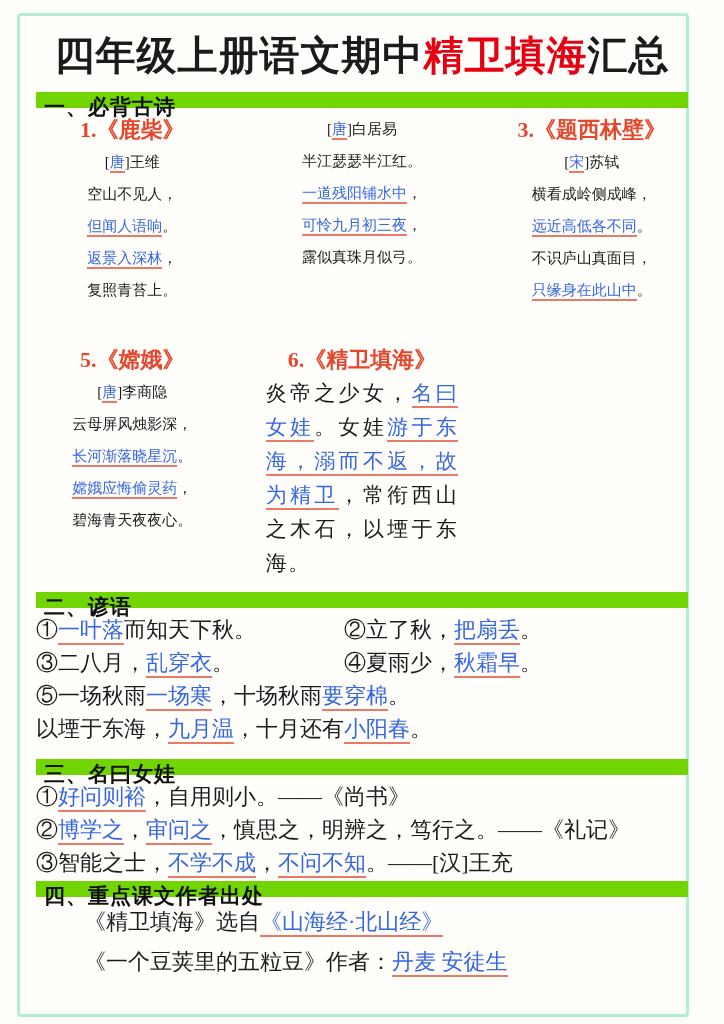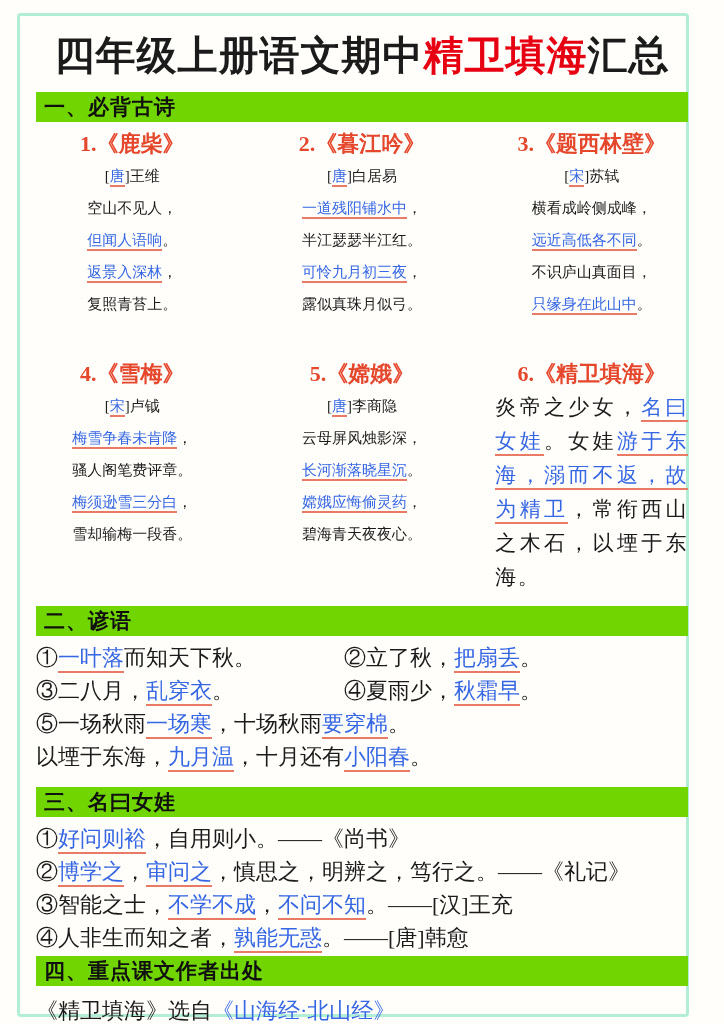--- a/index.html
+++ b/index.html
@@ -8,37 +8,37 @@
   }
   html,body{margin:0;padding:0;}
   body{width:724px;height:1024px;background:#ffffff;font-family:"Liberation Serif","DejaVu Serif",serif;color:var(--ink);}
   .page{position:relative;width:724px;height:1024px;background:#fffefb;overflow:hidden;}
   .frame{position:absolute;left:17px;top:13px;width:666px;height:998px;border:3px solid var(--mint);border-radius:4px;pointer-events:none;}
   .content{position:absolute;left:36px;top:18px;width:652px;}
 
   .title{font-size:40px;font-weight:bold;text-align:center;line-height:52px;margin:12px 0 10px;letter-spacing:1px;}
   .title .red{color:var(--titlered);}
 
-  .bar{background:var(--green);color:#101010;font-weight:bold;font-size:21px;height:30px;line-height:30px;padding:0 8px;margin:2px 0 5px;letter-spacing:1px;}
+  .bar{background:var(--green);color:#101010;font-weight:bold;font-size:21px;height:16px;line-height:30px;padding:0 8px;margin:2px 0 5px;letter-spacing:1px;}
 
   .poem-grid{display:grid;grid-template-columns:1fr 1fr 1fr;column-gap:8px;row-gap:5px;margin-bottom:12px;gap:37px;}
   .poem{min-width:0;}
   .poem-title{color:var(--poemred);font-weight:bold;font-size:22px;line-height:33px;text-align:center;}
   .poem-author,.poem-line{font-size:15px;line-height:32px;text-align:center;white-space:nowrap;}
   .poem-para{font-size:21px;line-height:34px;text-align:justify;letter-spacing:1.5px;}
 
   .k{color:var(--ink);}
   .b{color:var(--blue);border-bottom:2px solid var(--uline);padding-bottom:1px;}
 
   .prov-grid{display:grid;grid-template-columns:308px 1fr;margin-bottom:14px;}
   .prov-line{font-size:22px;line-height:33px;white-space:nowrap;}
   .prov-line.wide{grid-column:1/-1;}
 
   .quote-list .line{font-size:22px;line-height:33px;white-space:nowrap;}
-  .source-list .line{font-size:22px;line-height:40px;white-space:nowrap;}
+  .source-list .line{font-size:22px;line-height:40px;white-space:nowrap;margin-left:48px;}
 </style>
 </head>
 <body>
 
 <div class="page">
   <div class="frame"></div>
   <div class="content">
 
     <h1 class="title"><span>四年级上册语文期中</span><span class="red">精卫填海</span><span>汇总</span></h1>
 
@@ -46,42 +46,33 @@
     <div class="poem-grid" id="poem-grid">
         <div class="poem">
           <div class="poem-title">1.《鹿柴》</div>
           <div class="poem-author"><span class="k">[</span><span class="b">唐</span><span class="k">]王维</span></div>
           <div class="poem-line"><span class="k">空山不见人，</span></div>
           <div class="poem-line"><span class="b">但闻人语响</span><span class="k">。</span></div>
           <div class="poem-line"><span class="b">返景入深林</span><span class="k">，</span></div>
           <div class="poem-line"><span class="k">复照青苔上。</span></div>
         </div>
         <div class="poem">
-          <div class="poem-title">2.《暮江吟》</div>
           <div class="poem-author"><span class="k">[</span><span class="b">唐</span><span class="k">]白居易</span></div>
+          <div class="poem-line"><span class="k">半江瑟瑟半江红。</span></div>
           <div class="poem-line"><span class="b">一道残阳铺水中</span><span class="k">，</span></div>
-          <div class="poem-line"><span class="k">半江瑟瑟半江红。</span></div>
           <div class="poem-line"><span class="b">可怜九月初三夜</span><span class="k">，</span></div>
           <div class="poem-line"><span class="k">露似真珠月似弓。</span></div>
         </div>
         <div class="poem">
           <div class="poem-title">3.《题西林壁》</div>
           <div class="poem-author"><span class="k">[</span><span class="b">宋</span><span class="k">]苏轼</span></div>
           <div class="poem-line"><span class="k">横看成岭侧成峰，</span></div>
           <div class="poem-line"><span class="b">远近高低各不同</span><span class="k">。</span></div>
           <div class="poem-line"><span class="k">不识庐山真面目，</span></div>
           <div class="poem-line"><span class="b">只缘身在此山中</span><span class="k">。</span></div>
-        </div>
-        <div class="poem">
-          <div class="poem-title">4.《雪梅》</div>
-          <div class="poem-author"><span class="k">[</span><span class="b">宋</span><span class="k">]卢钺</span></div>
-          <div class="poem-line"><span class="b">梅雪争春未肯降</span><span class="k">，</span></div>
-          <div class="poem-line"><span class="k">骚人阁笔费评章。</span></div>
-          <div class="poem-line"><span class="b">梅须逊雪三分白</span><span class="k">，</span></div>
-          <div class="poem-line"><span class="k">雪却输梅一段香。</span></div>
         </div>
         <div class="poem">
           <div class="poem-title">5.《嫦娥》</div>
           <div class="poem-author"><span class="k">[</span><span class="b">唐</span><span class="k">]李商隐</span></div>
           <div class="poem-line"><span class="k">云母屏风烛影深，</span></div>
           <div class="poem-line"><span class="b">长河渐落晓星沉</span><span class="k">。</span></div>
           <div class="poem-line"><span class="b">嫦娥应悔偷灵药</span><span class="k">，</span></div>
           <div class="poem-line"><span class="k">碧海青天夜夜心。</span></div>
         </div>
         <div class="poem">
@@ -98,21 +89,20 @@
         <div class="prov-line"><span class="k">④夏雨少，</span><span class="b">秋霜早</span><span class="k">。</span></div>
         <div class="prov-line wide"><span class="k">⑤一场秋雨</span><span class="b">一场寒</span><span class="k">，十场秋雨</span><span class="b">要穿棉</span><span class="k">。</span></div>
         <div class="prov-line wide"><span class="k">以堙于东海，</span><span class="b">九月温</span><span class="k">，十月还有</span><span class="b">小阳春</span><span class="k">。</span></div>
       </div>
 
     <div class="bar">三、名曰女娃</div>
     <div class="quote-list" id="quote-list">
         <div class="line"><span class="k">①</span><span class="b">好问则裕</span><span class="k">，自用则小。——《尚书》</span></div>
         <div class="line"><span class="k">②</span><span class="b">博学之</span><span class="k">，</span><span class="b">审问之</span><span class="k">，慎思之，明辨之，笃行之。——《礼记》</span></div>
         <div class="line"><span class="k">③智能之士，</span><span class="b">不学不成</span><span class="k">，</span><span class="b">不问不知</span><span class="k">。——[汉]王充</span></div>
-        <div class="line"><span class="k">④人非生而知之者，</span><span class="b">孰能无惑</span><span class="k">。——[唐]韩愈</span></div>
       </div>
 
     <div class="bar">四、重点课文作者出处</div>
     <div class="source-list" id="source-list">
         <div class="line"><span class="k">《精卫填海》选自</span><span class="b">《山海经·北山经》</span></div>
         <div class="line"><span class="k">《一个豆荚里的五粒豆》作者：</span><span class="b">丹麦 安徒生</span></div>
       </div>
 
   </div>
 </div>

